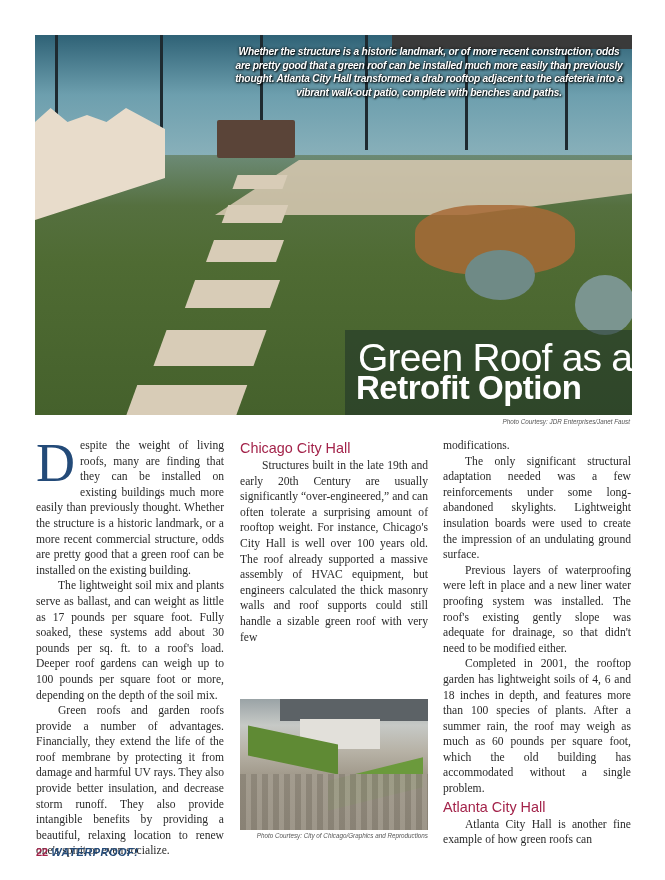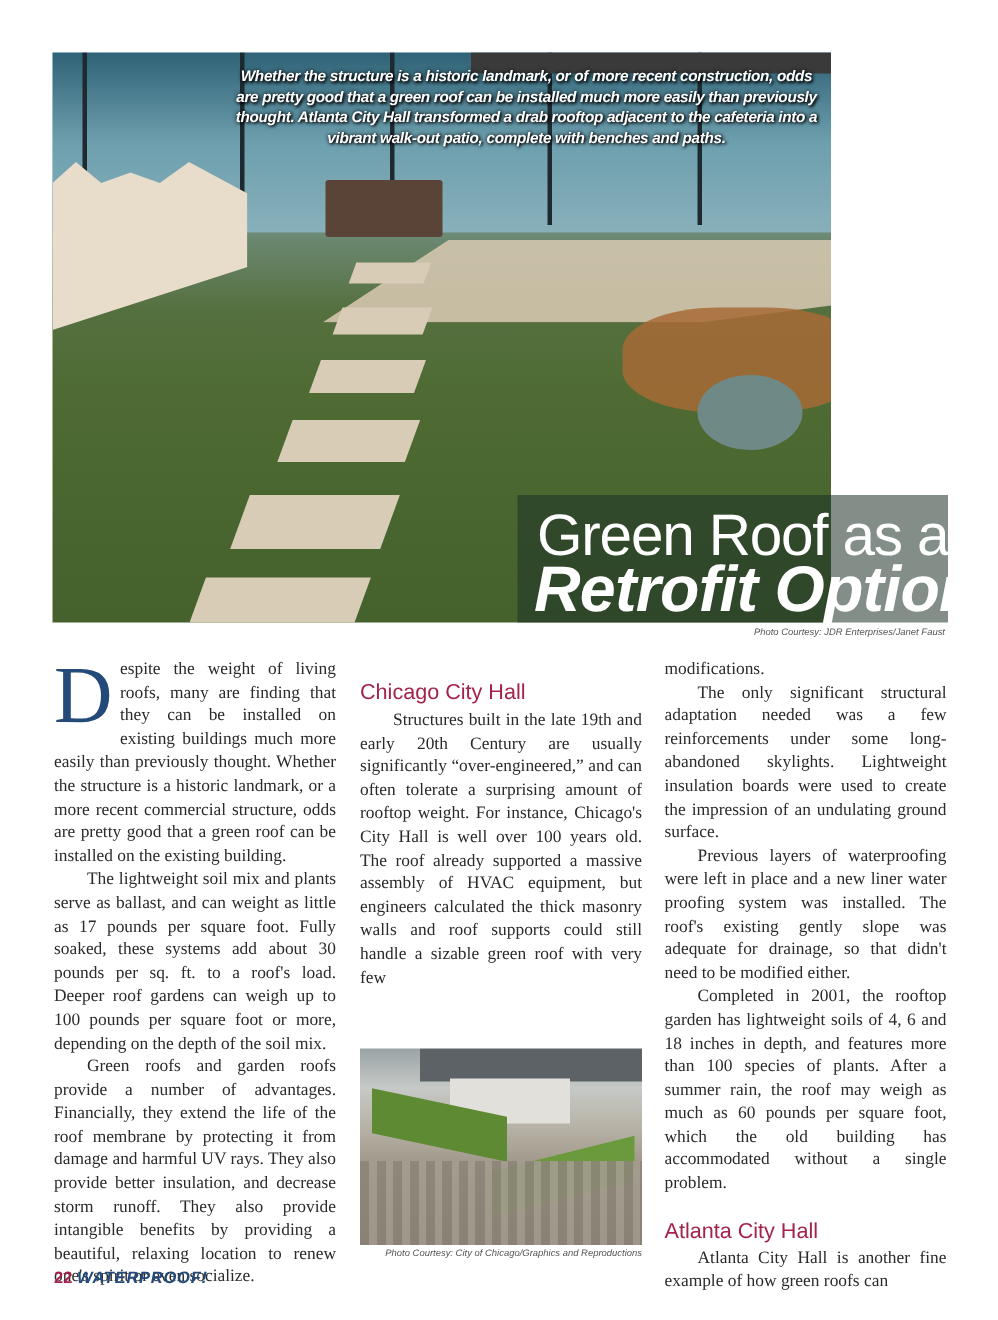--- a/index.html
+++ b/index.html
@@ -1,18 +1,18 @@
 <!DOCTYPE html>
 <html><head>
 <meta charset="utf-8">
 <style>
   html, body { margin: 0; padding: 0; background: #ffffff; }
   body { width: 665px; height: 880px; position: relative; overflow: hidden; font-family: "Liberation Serif", serif; color: #2a2a2a; }
 
-  .hero { position: absolute; left: 35px; top: 35px; width: 519px; height: 380px; overflow: hidden;
+  .hero { position: absolute; left: 35px; top: 35px; width: 597px; height: 380px; overflow: hidden;
     background: linear-gradient(180deg, #5c8fa0 0%, #7aa8b4 18%, #6f8d7c 30%, #55703f 45%, #4f6b33 60%, #45612c 100%); }
   .hero .sky { position: absolute; left: 0; top: 0; width: 100%; height: 120px;
     background: linear-gradient(180deg, #2f6276 0%, #6d9fae 50%, #88b0ba 100%); }
   .hero .mullion { position: absolute; top: 0; width: 3px; height: 115px; background: #1e2a30; }
   .hero .roof-edge { position: absolute; right: 0; top: 0; width: 240px; height: 14px; background: #3a3a3a; }
   .hero .parapet { position: absolute; left: 0; top: 45px; width: 130px; height: 140px; background: #e8dccb;
     clip-path: polygon(0 30%, 12% 20%, 25% 30%, 40% 25%, 55% 30%, 70% 20%, 100% 35%, 100% 70%, 0 100%); }
   .hero .bench { position: absolute; left: 182px; top: 85px; width: 78px; height: 38px; background: #5a4438; border-radius: 2px; }
   .hero .plaza { position: absolute; left: 180px; top: 125px; width: 420px; height: 55px; background: #d3c5ae;
     clip-path: polygon(20% 0, 100% 0, 100% 60%, 60% 100%, 0 100%); opacity: 0.9; }
@@ -21,33 +21,33 @@
   .hero .orange { position: absolute; left: 380px; top: 170px; width: 160px; height: 70px; background: #a76a36; border-radius: 40%; opacity: 0.85; }
 
   .hero-caption { position: absolute; right: 8px; top: 10px; width: 390px; text-align: center;
     font-family: "Liberation Sans", sans-serif; font-weight: bold; font-style: italic; font-size: 10.2px; line-height: 13.5px;
     color: #ffffff; text-shadow: 1px 1px 2px #000, 0 0 3px #000; letter-spacing: -0.2px; }
 
   .title-box { position: absolute; left: 345px; top: 330px; width: 287px; height: 85px; background: rgba(30,50,40,0.55); }
   .title-line1 { position: absolute; left: 358px; top: 336px; font-family: "Liberation Sans", sans-serif; font-weight: normal;
     font-size: 39px; color: #ffffff; letter-spacing: -0.8px; }
   .title-line2 { position: absolute; left: 356px; top: 369px; font-family: "Liberation Sans", sans-serif; font-weight: bold;
-    font-size: 43px; color: #ffffff; letter-spacing: -0.5px; font-style: italic; }
+    font-size: 33px; color: #ffffff; letter-spacing: -0.5px; }
 
   .credit-top { position: absolute; right: 35px; top: 418px; font-family: "Liberation Sans", sans-serif; font-style: italic;
     font-size: 6.3px; color: #555; }
 
   .col { position: absolute; top: 438px; font-size: 11.6px; line-height: 15.6px; text-align: justify; }
   .col1 { left: 36px; width: 188px; }
   .col2 { left: 240px; width: 188px; }
   .col3 { left: 443px; width: 188px; }
   .col p { margin: 0; text-indent: 22px; }
   .col p.noindent { text-indent: 0; }
   .dropcap { float: left; font-size: 54px; line-height: 44px; color: #234a78; margin: 3px 5px 0 0; font-family: "Liberation Serif", serif; }
-  .col h2 { margin: 16px 0 1px 0; font-family: "Liberation Sans", sans-serif; font-weight: normal; font-size: 14.4px; color: #a3234a; line-height: 17px; }
+  .col h2 { margin: 2px 0 1px 0; font-family: "Liberation Sans", sans-serif; font-weight: normal; font-size: 14.4px; color: #a3234a; line-height: 17px; }
 
   .photo2 { position: absolute; left: 240px; top: 699px; width: 188px; height: 131px; overflow: hidden;
     background: linear-gradient(180deg, #9aa3a6 0%, #c6c9c6 20%, #b7b2a6 40%, #938a7a 70%, #6b6458 100%); }
   .photo2 .grass1 { position: absolute; left: 8px; top: 36px; width: 90px; height: 30px; background: #5f8a34; transform: skewY(12deg); }
   .photo2 .grass2 { position: absolute; left: 88px; top: 70px; width: 95px; height: 30px; background: #6b9a3c; transform: skewY(-14deg); }
   .photo2 .bldg { position: absolute; left: 60px; top: 20px; width: 80px; height: 30px; background: #e2e0da; }
   .photo2 .facade { position: absolute; left: 0; top: 75px; width: 100%; height: 56px; background: repeating-linear-gradient(90deg, #8c8578 0 6px, #a39c8f 6px 11px); opacity: 0.9; }
   .photo2 .towers { position: absolute; left: 40px; top: 0; width: 150px; height: 22px; background: #5c6266; }
   .credit-bottom { position: absolute; left: 240px; top: 832px; width: 188px; text-align: right; font-family: "Liberation Sans", sans-serif;
     font-style: italic; font-size: 6.3px; line-height: 8px; color: #555; }

